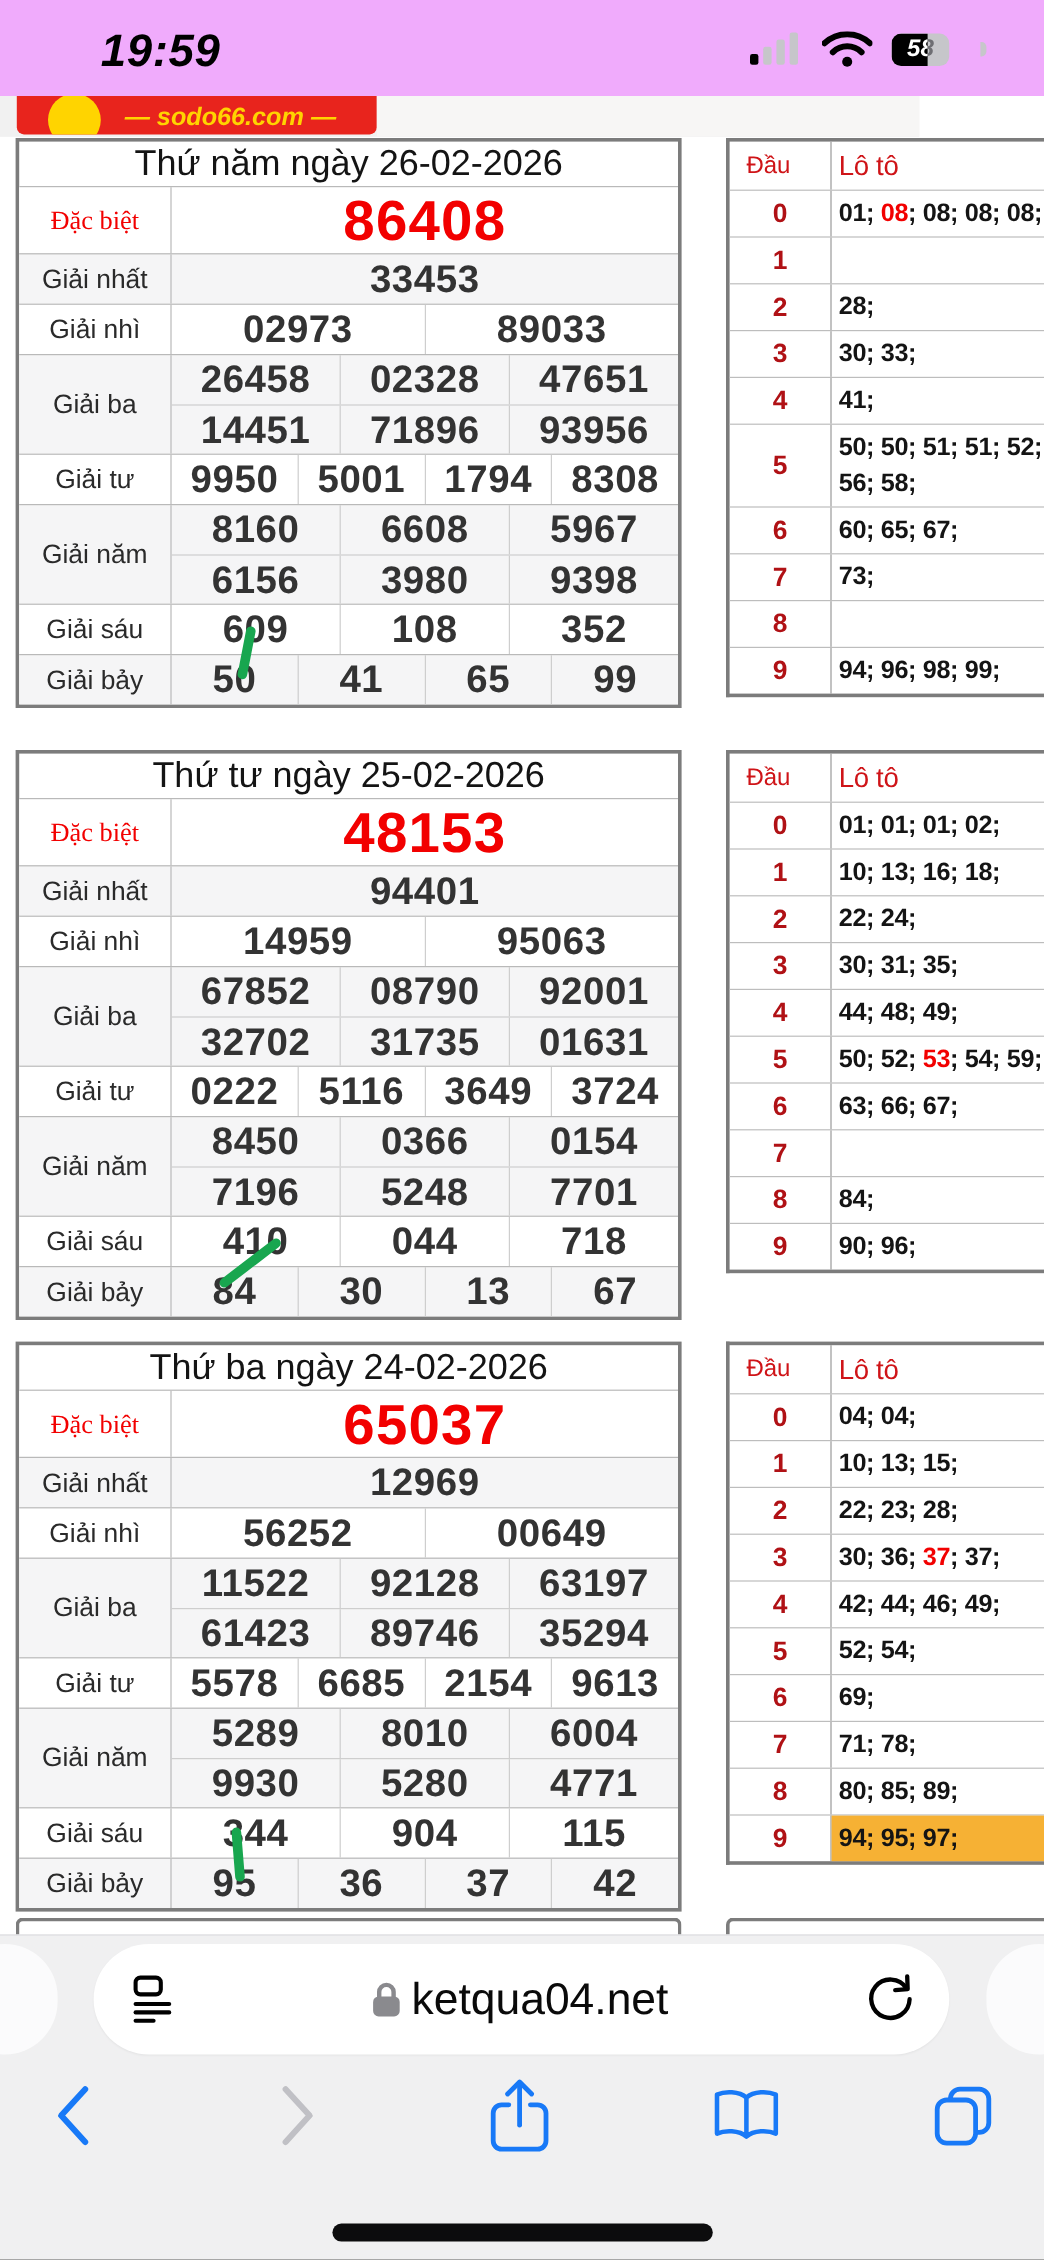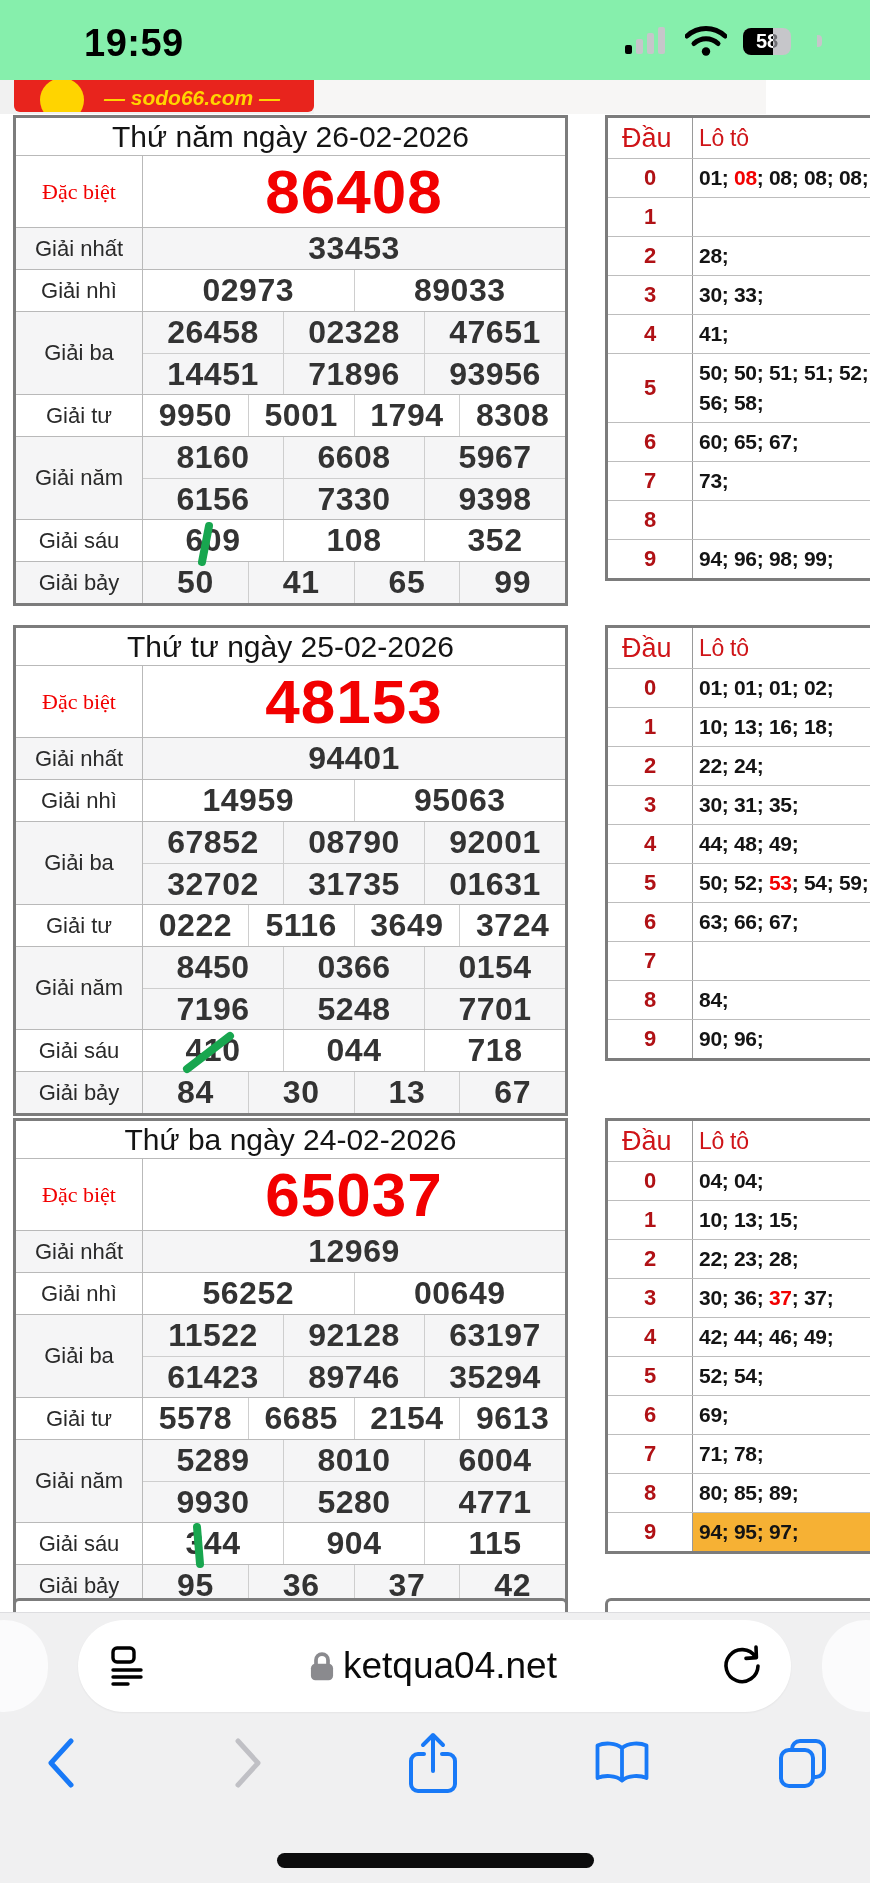--- a/index.html
+++ b/index.html
@@ -3,21 +3,21 @@
 <meta charset="utf-8">
 <style>
   * { margin:0; padding:0; box-sizing:border-box; }
   html,body { background:#555; }
   .page {
     position:relative; width:870px; height:1883px; margin:0 auto;
     background:#fff; overflow:hidden;
     font-family:"Liberation Sans","DejaVu Sans",sans-serif;
   }
   
-  .status-bar { position:absolute; left:0; top:0; width:870px; height:80px; background:#86efac; }
+  .status-bar { position:absolute; left:0; top:0; width:870px; height:80px; background:#f0abfc;font-style:italic; }
   .sb-time { position:absolute; left:84px; top:22px; font-size:38px; font-weight:700; color:#000; letter-spacing:.5px; }
   .sb-icons { position:absolute; right:48px; top:26px; display:flex; align-items:center; gap:16px; }
   .batt { display:flex; align-items:center;gap:24px; }
   .batt-body { position:relative; width:48px; height:27px; border-radius:8px; background:#c6c6ca; overflow:hidden; }
   .batt-num-base { position:absolute; inset:0; text-align:center; line-height:27px; font-size:20px; font-weight:700; color:#6e6e73; }
   .batt-fill { position:absolute; left:0; top:0; bottom:0; width:62%; background:#000; overflow:hidden; }
   .batt-num-white { width:48px; height:27px; text-align:center; line-height:27px; font-size:20px; font-weight:700; color:#fff; }
   .batt-nub { width:5px; height:12px; background:#c6c6ca; border-radius:0 4px 4px 0; margin-left:2px; }
   
   .banner { position:absolute; left:0; top:80px; width:766px; height:34px; background:#f1f1f1; overflow:hidden; }
@@ -39,31 +39,31 @@
   .p-label { flex:0 0 127px; display:flex; align-items:center; justify-content:center;
     font-size:22px; color:#2a2a2a; border-right:1px solid #b9b9b9; }
   .p-row.special .p-label { color:var(--special_number,#f20000);font-family:Liberation Serif, serif; }
   .p-vals { flex:1; display:flex; flex-direction:column; }
   .p-subrow { display:flex; flex:1; min-height:41px; }
   .p-subrow + .p-subrow { border-top:1px solid #cecece; }
   .p-cell { flex:1; display:flex; align-items:center; justify-content:center;
     font-size:32px; font-weight:700; color:#333; letter-spacing:.5px; }
   .p-cell + .p-cell { border-left:1px solid #cecece; }
   .p-row.special .p-subrow { min-height:55px; }
-  .p-row.special .p-cell { font-size:62px; color:var(--special_number,#f20000); letter-spacing:1px; }
+  .p-row.special .p-cell { font-size:47px; color:var(--special_number,#f20000); letter-spacing:1px; }
   
   .day-right { position:absolute; left:605px; width:296px; border:3px solid #7c7c7c; border-right:none; background:#fff; }
   .lt-row { display:flex; border-top:1px solid #bdbdbd; }
   .lt-row:first-child { border-top:none; }
   .lt-dau { flex:0 0 85px; display:flex; align-items:center; justify-content:center;
     font-size:22px; font-weight:700; color:var(--dau_digit,#b01115); border-right:1px solid #9a9a9a; }
   .lt-val { flex:1; padding:4px 4px 4px 6px; font-size:21px; font-weight:700; color:#141414;
     line-height:30px; letter-spacing:-0.3px; min-height:38px; display:block; }
   .lt-row.lt-head { min-height:40px; }
-  .lt-row.lt-head .lt-dau { justify-content:flex-start; padding-left:14px; font-weight:400; font-size:27px; color:var(--table_header_red,#cf1418); }
+  .lt-row.lt-head .lt-dau { justify-content:flex-start; padding-left:14px; font-weight:400; font-size:20px; color:var(--table_header_red,#cf1418); }
   .lt-row.lt-head .lt-val { font-weight:400; font-size:23px; color:var(--table_header_red,#cf1418); line-height:32px; }
   .lt-val .red { color:var(--loto_red,#f20000); }
   .lt-val.hl { background:var(--highlight,#f6b134); }
   
   .stub { position:absolute; top:1598px; height:18px; background:#fff;
     border:3px solid #7c7c7c; border-bottom:none; border-radius:6px 6px 0 0; }
   .stub.l { left:13px; width:555px; }
   .stub.r { left:605px; width:265px; border-right:none; border-radius:6px 0 0 0; }
   
   .pen-layer { position:absolute; left:0; top:0; pointer-events:none; }
@@ -188,21 +188,21 @@
         <div class="p-row stripe">
           <div class="p-label">Giải năm</div>
           <div class="p-vals">
             <div class="p-subrow">
               <div class="p-cell">8160</div>
               <div class="p-cell">6608</div>
               <div class="p-cell">5967</div>
             </div>
             <div class="p-subrow">
               <div class="p-cell">6156</div>
-              <div class="p-cell">7330</div>
+              <div class="p-cell">3980</div>
               <div class="p-cell">9398</div>
             </div>
           </div>
         </div>
         <div class="p-row">
           <div class="p-label">Giải sáu</div>
           <div class="p-vals">
             <div class="p-subrow">
               <div class="p-cell">609</div>
               <div class="p-cell">108</div>

